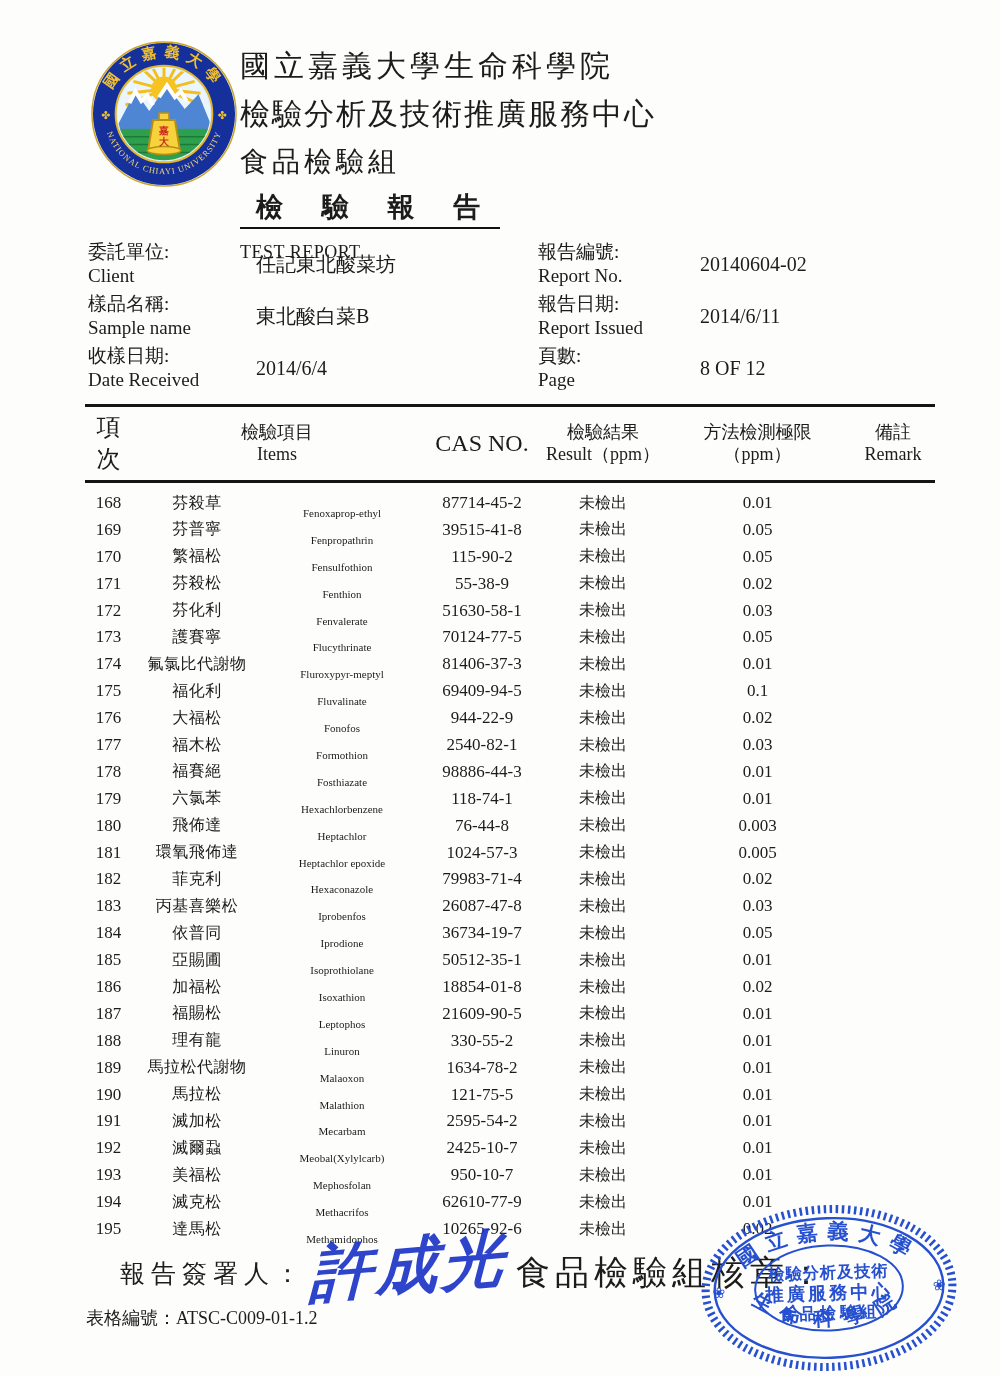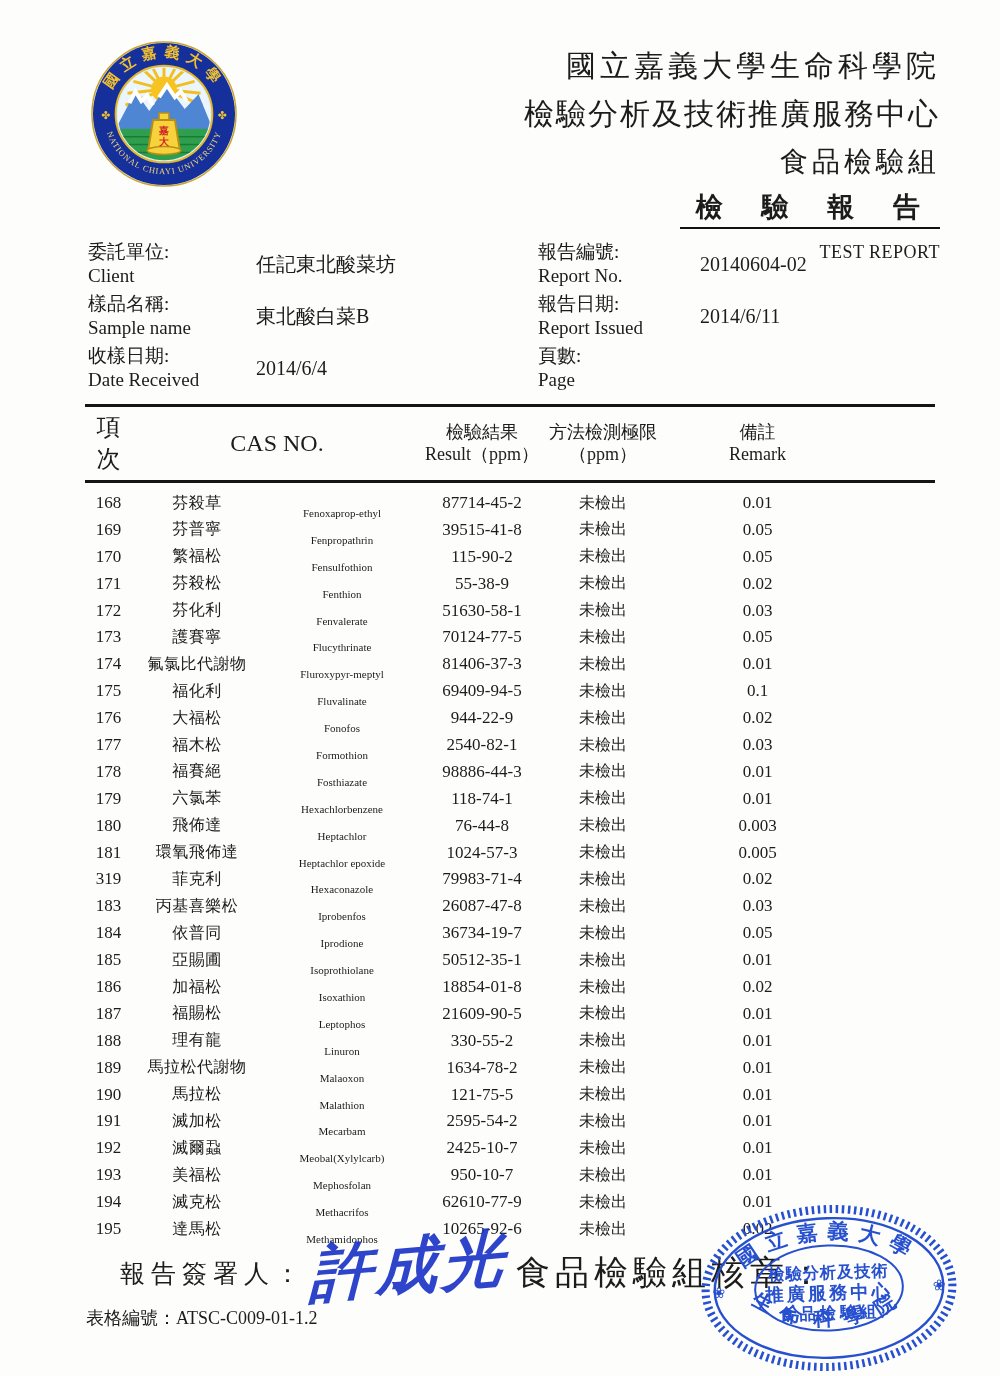--- a/index.html
+++ b/index.html
@@ -4,21 +4,21 @@
 <style>
   * { margin:0; padding:0; box-sizing:border-box; }
   html,body { background:#e8e8e8; }
   .page {
     position:relative; width:1000px; height:1376px; margin:0 auto;
     background:#fdfdfb; color:#1c1c1c; overflow:hidden;
     font-family:"Liberation Serif","DejaVu Serif",serif;
   }
   
   .logo { position:absolute; left:90px; top:40px; width:148px; height:148px; }
-  .titles { position:absolute; left:240px; right:60px; top:46px; text-align:right; }
+  .titles { position:absolute; left:240px; right:60px; top:46px; text-align:left; }
   .t-org1 { font-size:30px; letter-spacing:4px; }
   .t-org2 { font-size:30px; letter-spacing:2px; margin-top:7px; }
   .t-org3 { font-size:28px; letter-spacing:4px; margin-top:8px; }
   .t-report { display:inline-block; font-size:27px; font-weight:bold; letter-spacing:16px;
               margin-top:8px; border-bottom:2.5px solid #111; padding:0 4px 2px 16px; }
   .t-report-en { font-size:18px; margin-top:13px; letter-spacing:0.5px; }
   
   .info { position:absolute; left:88px; top:238px; width:860px;
           display:grid; grid-template-columns:168px 282px 162px auto; }
   .info-cell { height:52px; display:flex; flex-direction:column; justify-content:center; }
@@ -144,25 +144,30 @@
 
     <div class="info-cell ilab">
       <span class="zh">收樣日期:</span>
       <span class="en">Date Received</span>
     </div>
     <div class="info-cell ival">2014/6/4</div>
     <div class="info-cell ilab">
       <span class="zh">頁數:</span>
       <span class="en">Page</span>
     </div>
+    <div class="info-cell ival">8 OF 12</div>
   </div>
 
   <div class="table">
     <div class="thead">
       <div class="one">項次</div>
+      <div class="two">
+        <div>檢驗項目</div>
+        <div>Items</div>
+      </div>
       <div class="one">CAS NO.</div>
       <div class="two">
         <div>檢驗結果</div>
         <div>Result（ppm）</div>
       </div>
       <div class="two">
         <div>方法檢測極限</div>
         <div>（ppm）</div>
       </div>
       <div class="two">
@@ -292,21 +297,21 @@
         <div class="trow">
         <span class="c-no">181</span>
         <span class="c-zh">環氧飛佈達</span>
         <span class="c-en">Heptachlor epoxide</span>
         <span class="c-cas">1024-57-3</span>
         <span class="c-res">未檢出</span>
         <span class="c-lim">0.005</span>
         <span class="c-rem"></span>
       </div>
         <div class="trow">
-        <span class="c-no">319</span>
+        <span class="c-no">182</span>
         <span class="c-zh">菲克利</span>
         <span class="c-en">Hexaconazole</span>
         <span class="c-cas">79983-71-4</span>
         <span class="c-res">未檢出</span>
         <span class="c-lim">0.02</span>
         <span class="c-rem"></span>
       </div>
         <div class="trow">
         <span class="c-no">183</span>
         <span class="c-zh">丙基喜樂松</span>

